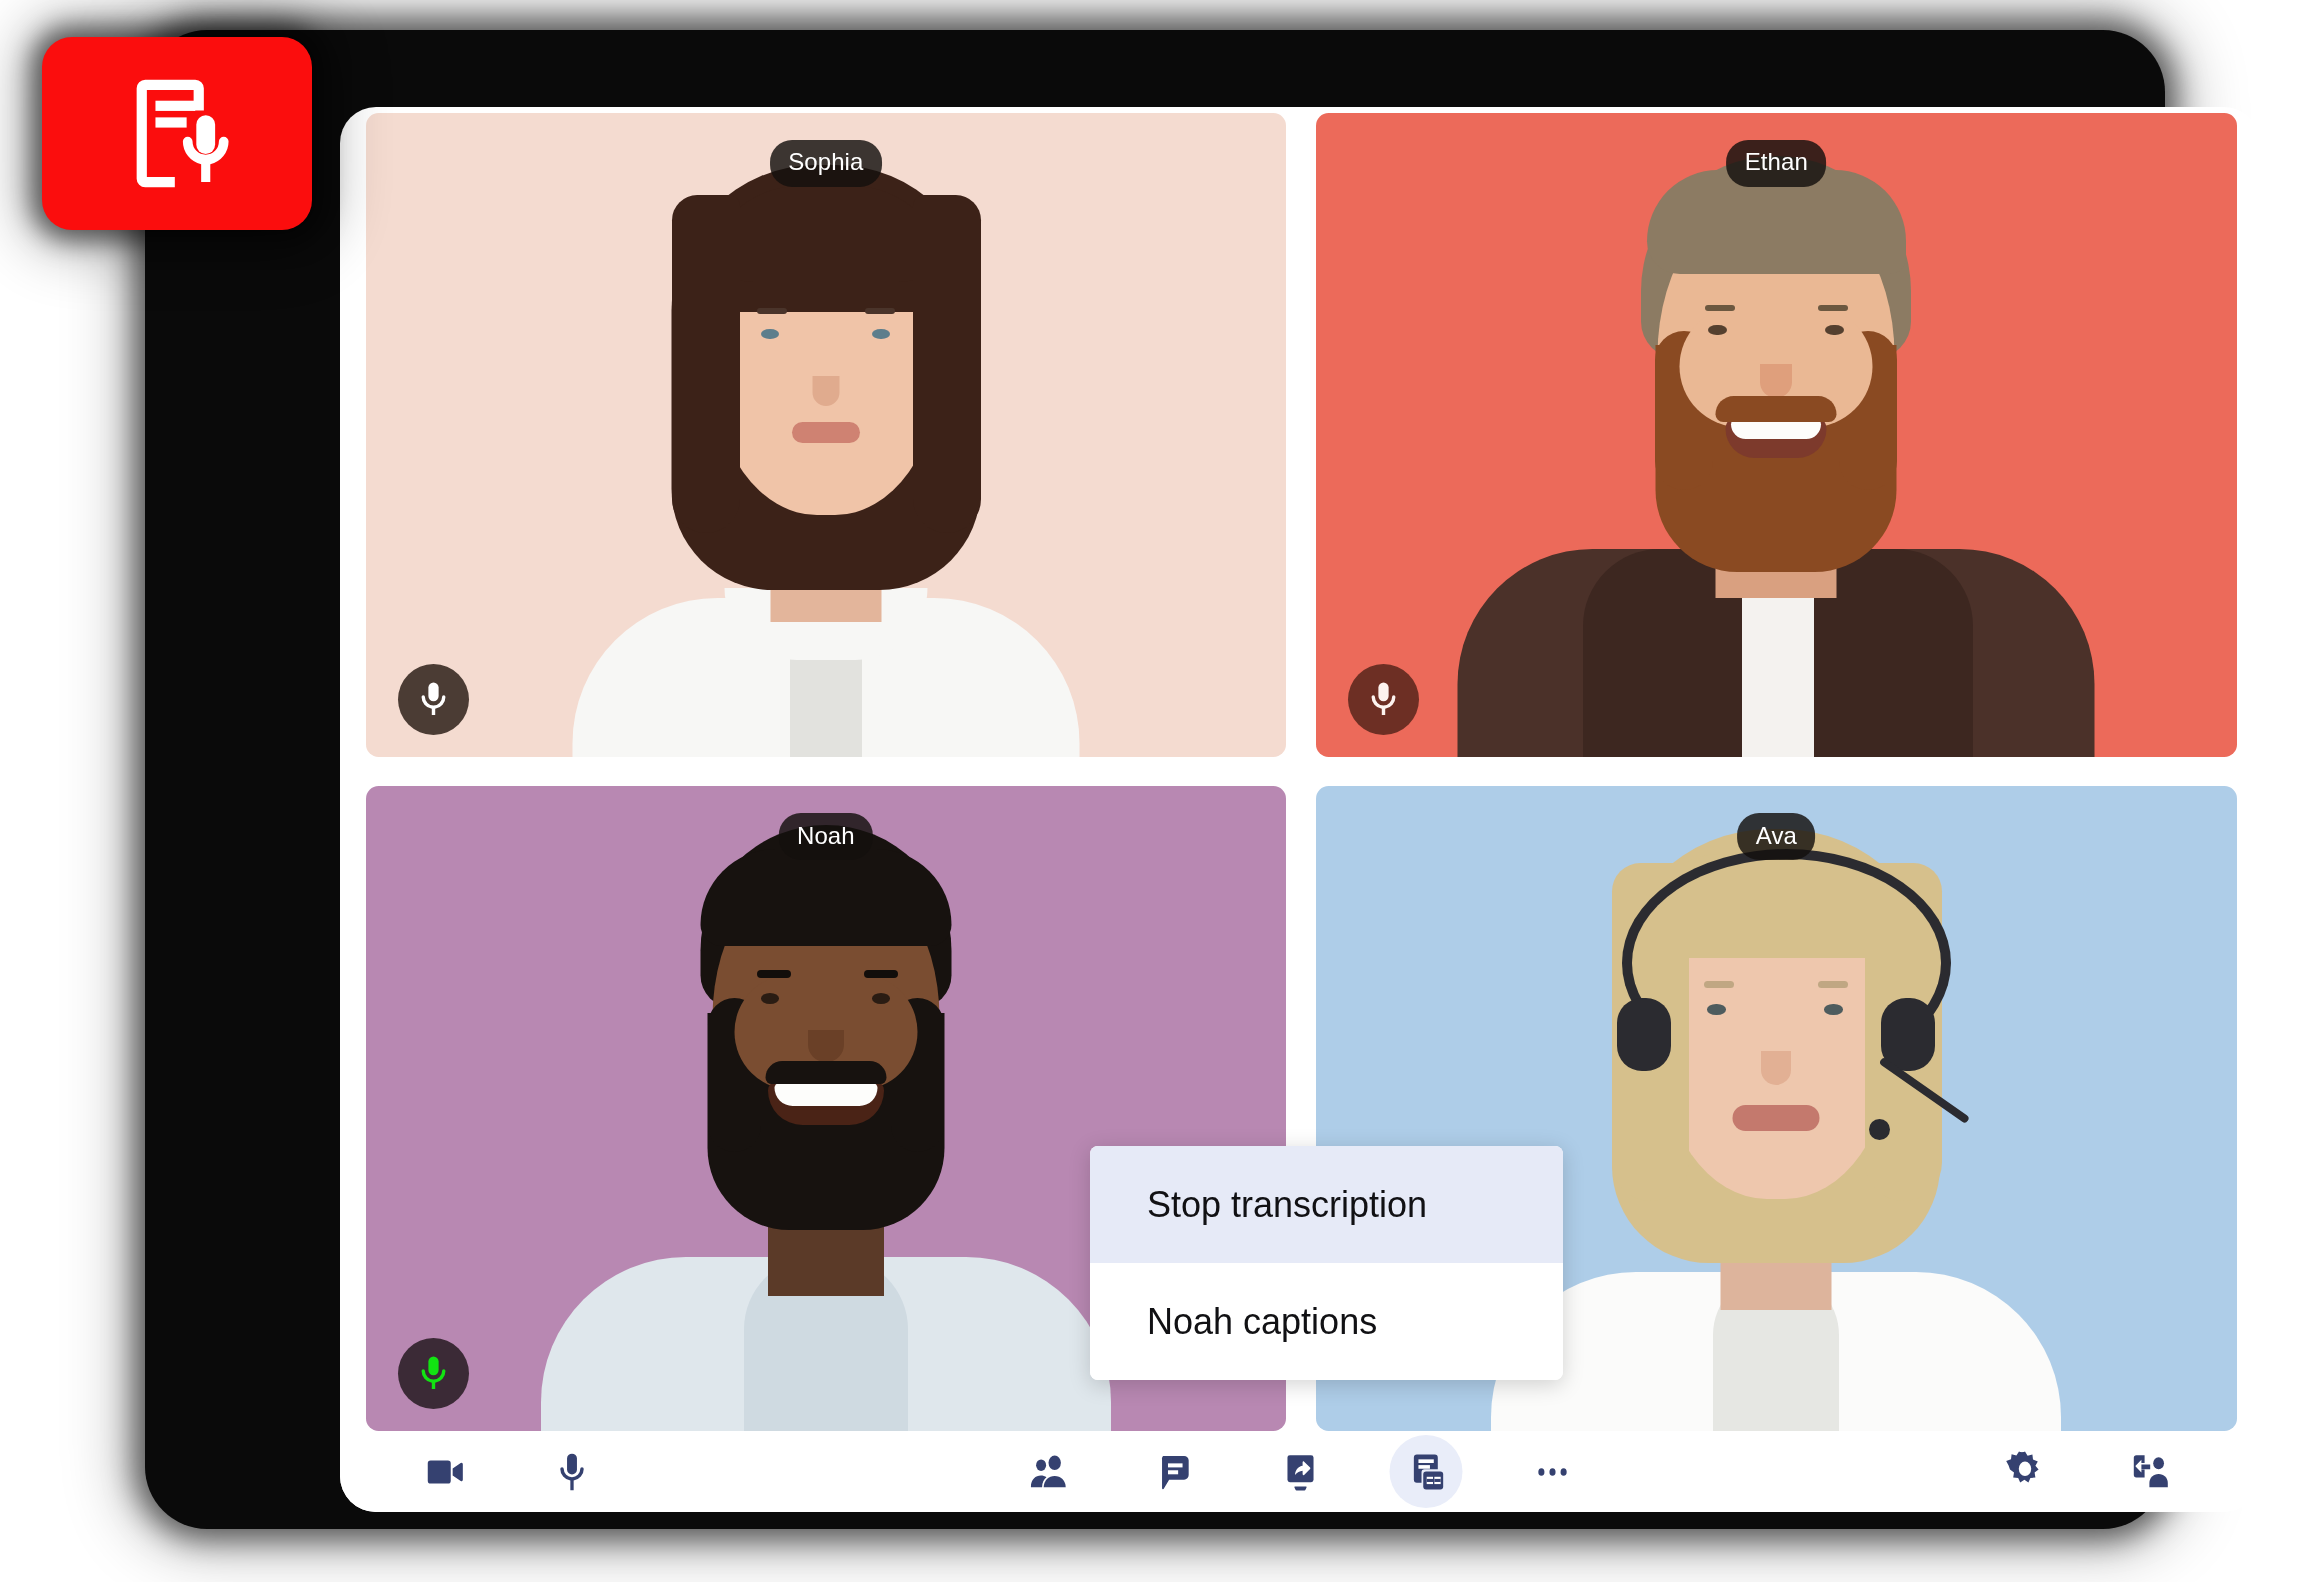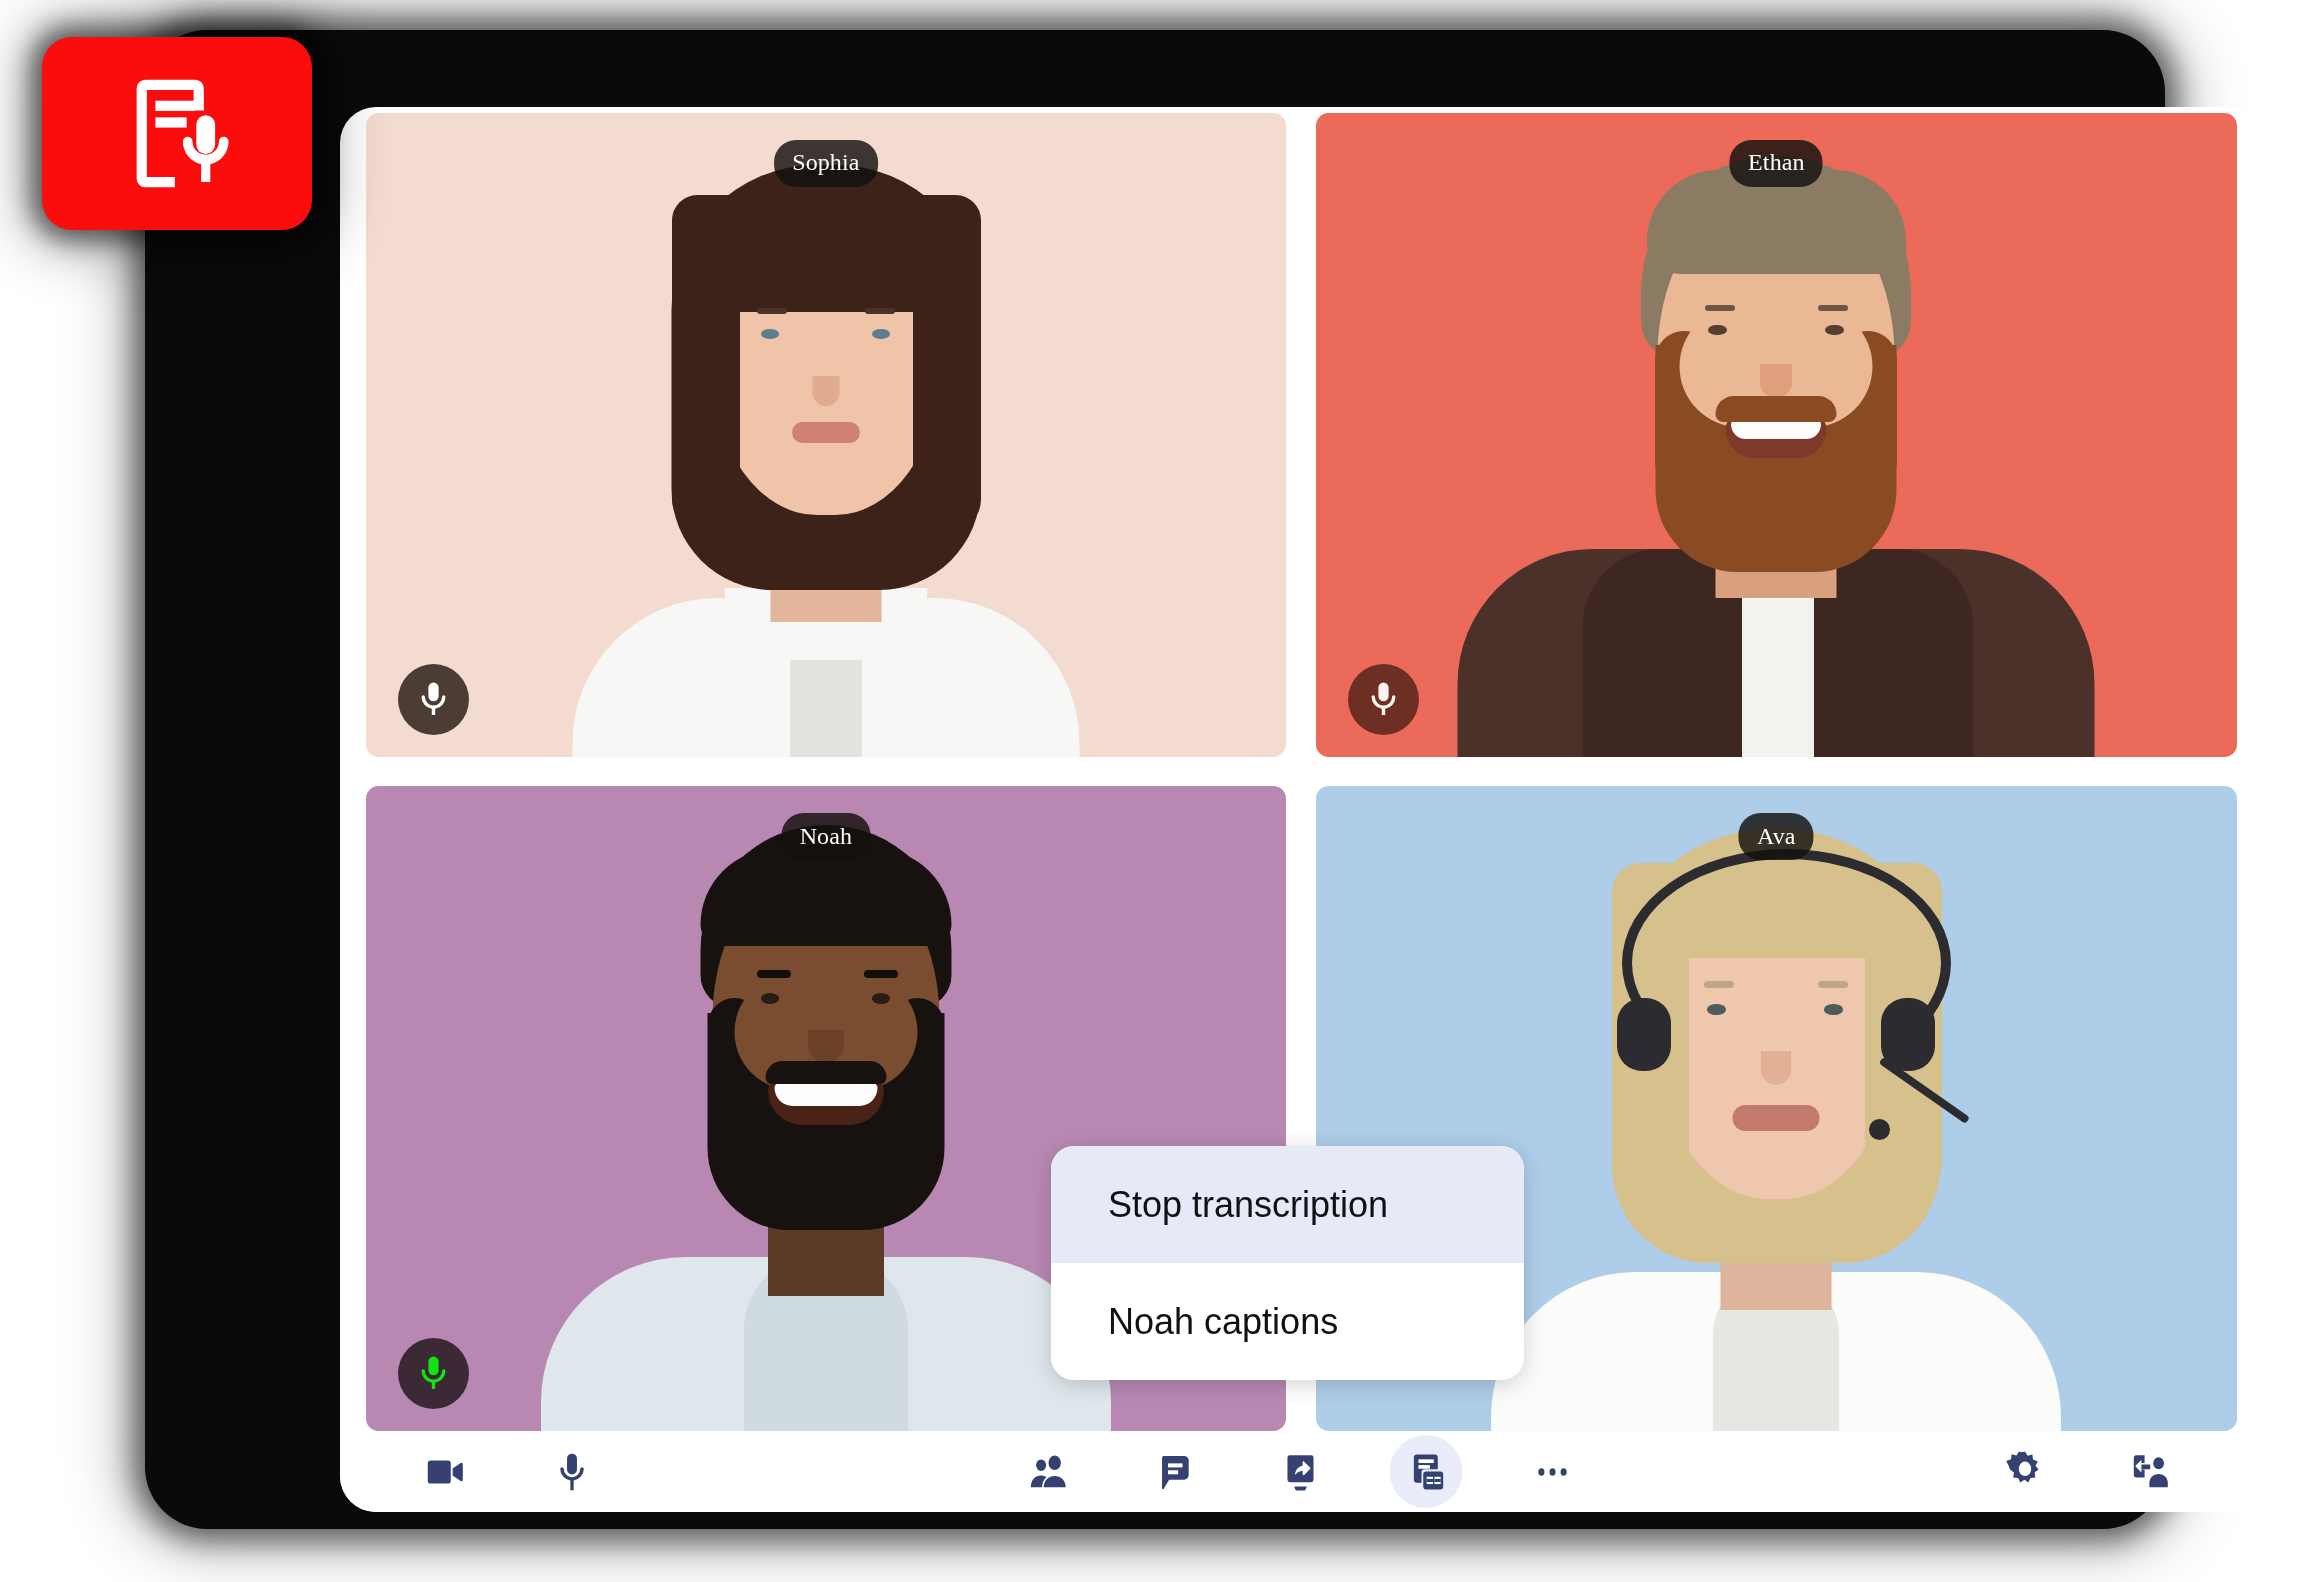--- a/index.html
+++ b/index.html
@@ -54,21 +54,20 @@
     display: grid;
     grid-template-columns: 1fr 1fr;
     grid-template-rows: 1fr 1fr;
     gap: 29px 30px;
   }
 
   .tile {
     position: relative;
     border-radius: 12.6px;
     overflow: hidden;
-    font-family: Liberation Serif, serif;
   }
 
   .tile-bg { position: absolute; inset: 0; }
 
   
   .name-pill {
     position: absolute;
     top: 27px;
     left: 50%;
     transform: translateX(-50%);
@@ -158,25 +157,25 @@
     position: absolute;
     height: 7.7px;
     background: #2b2b30;
     border-radius: 3.9px;
     transform-origin: left center;
   }
 
   
   .context-menu {
     position: absolute;
-    left: 711px;
+    left: 750px;
     top: 1039px;
     width: 473px;
     background: #ffffff;
-    border-radius: 23px;
+    border-radius: 8px;
     box-shadow: 0 4.8px 21px rgba(0,0,0,0.17);
     overflow: hidden;
     z-index: 40;
   }
   .menu-item {
     height: 117px;
     display: flex;
     align-items: center;
     padding-left: 57px;
     font-size: 36px;

